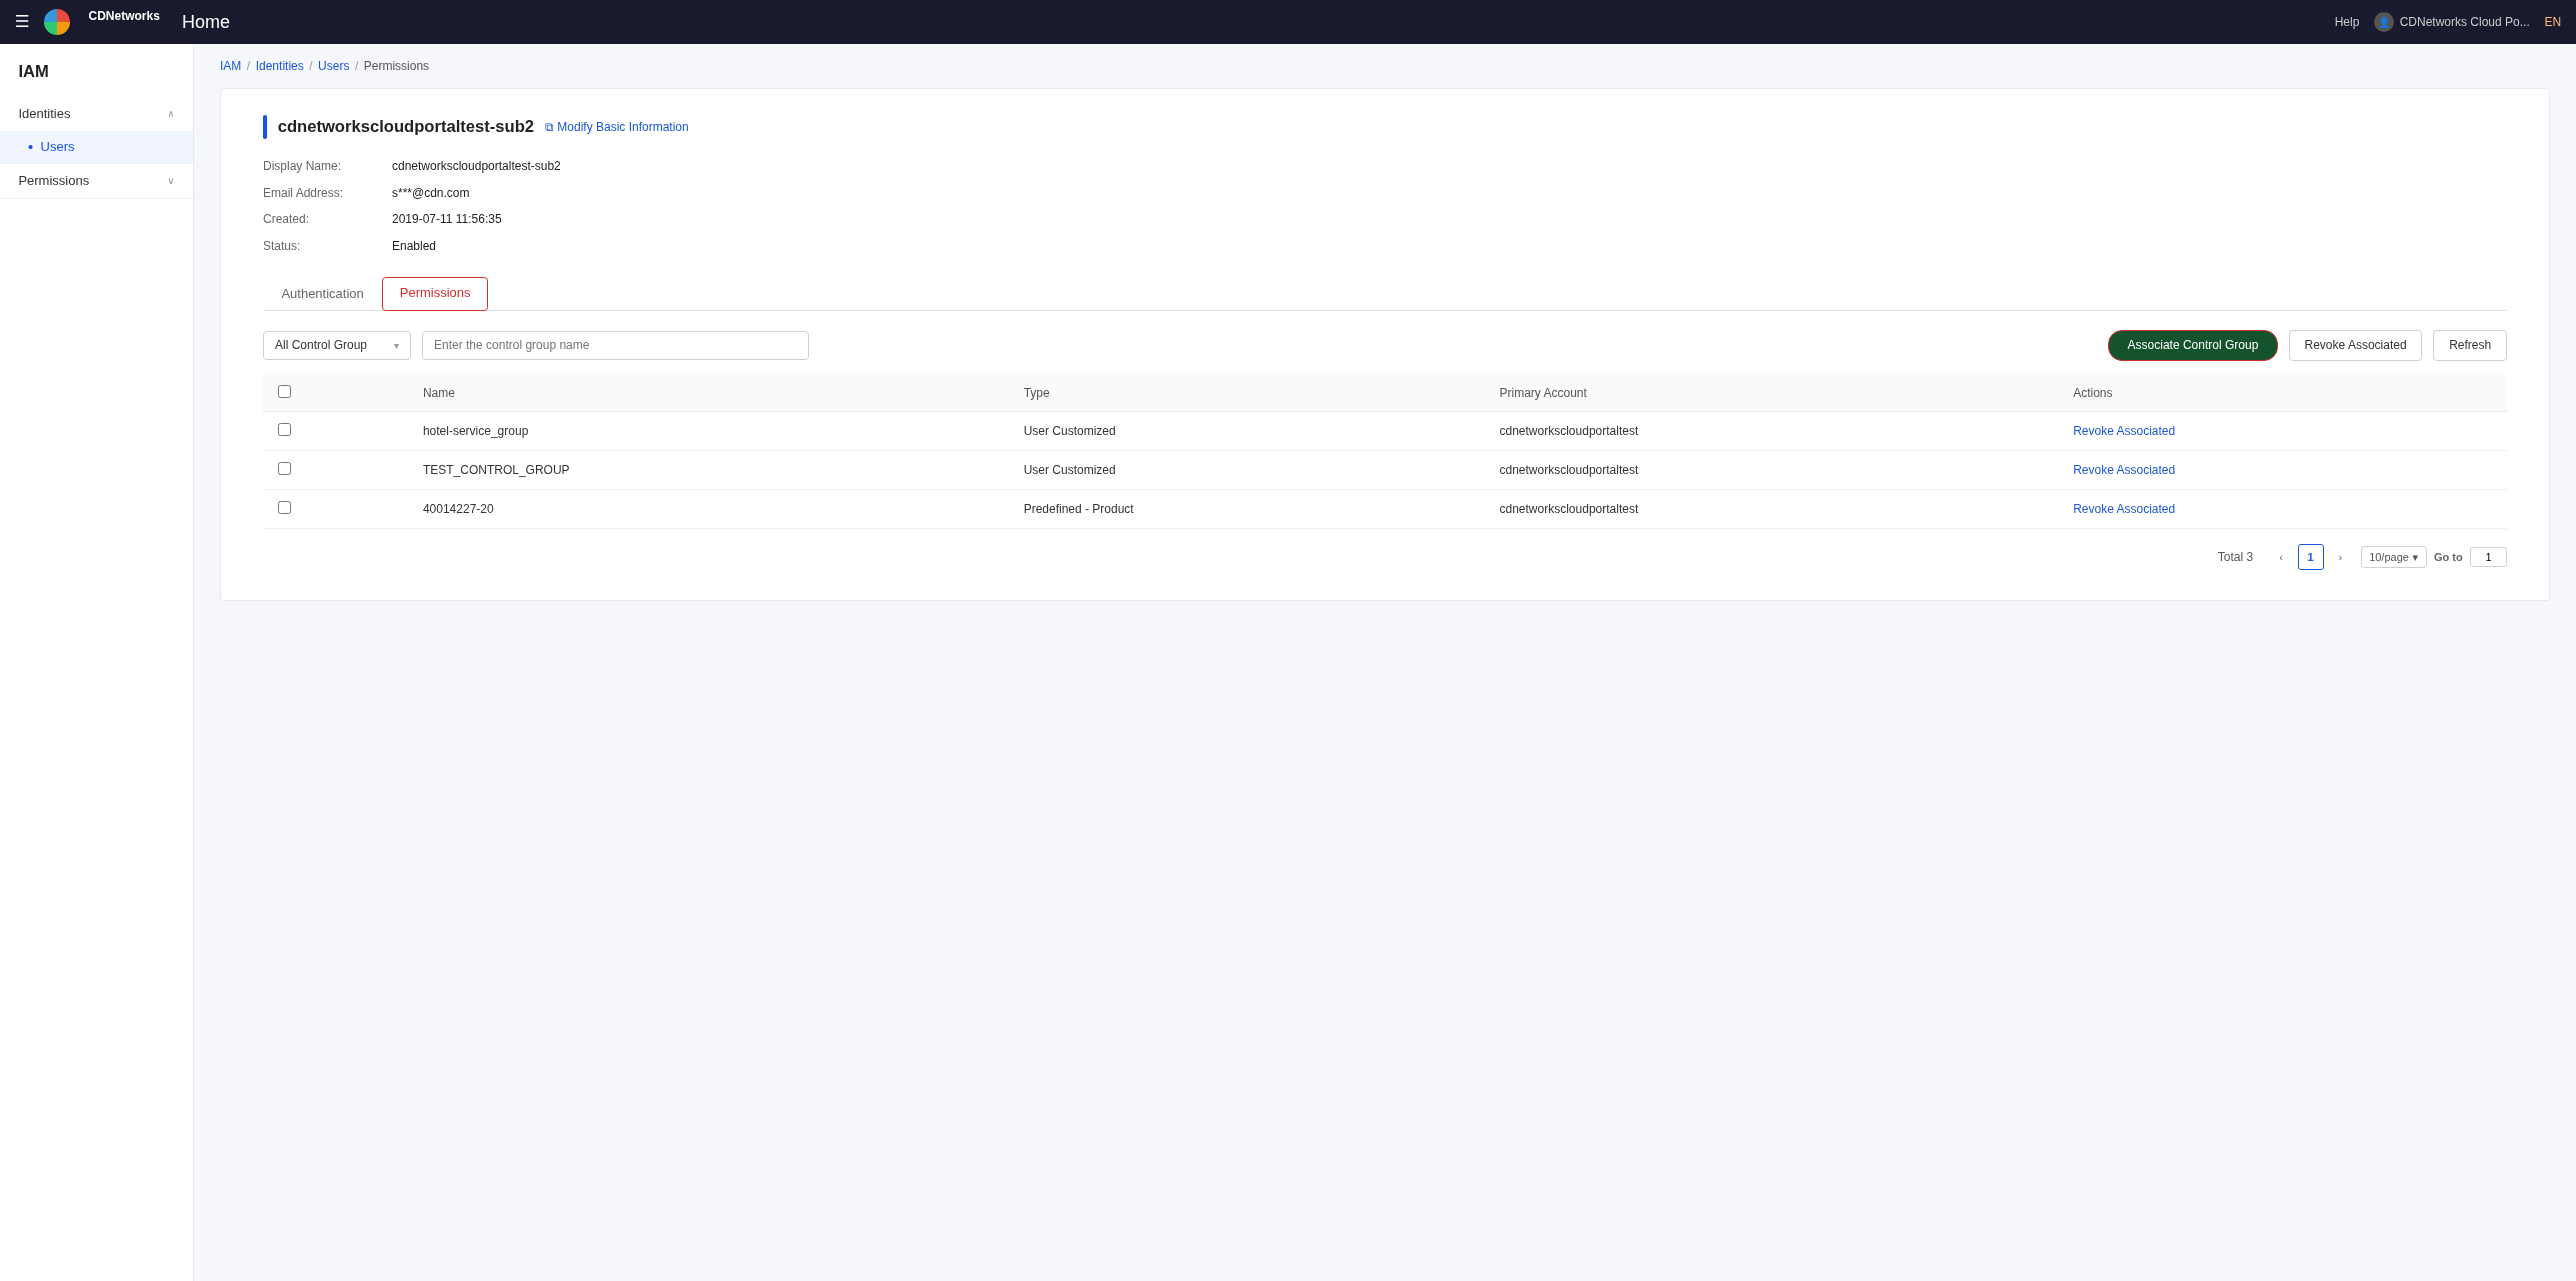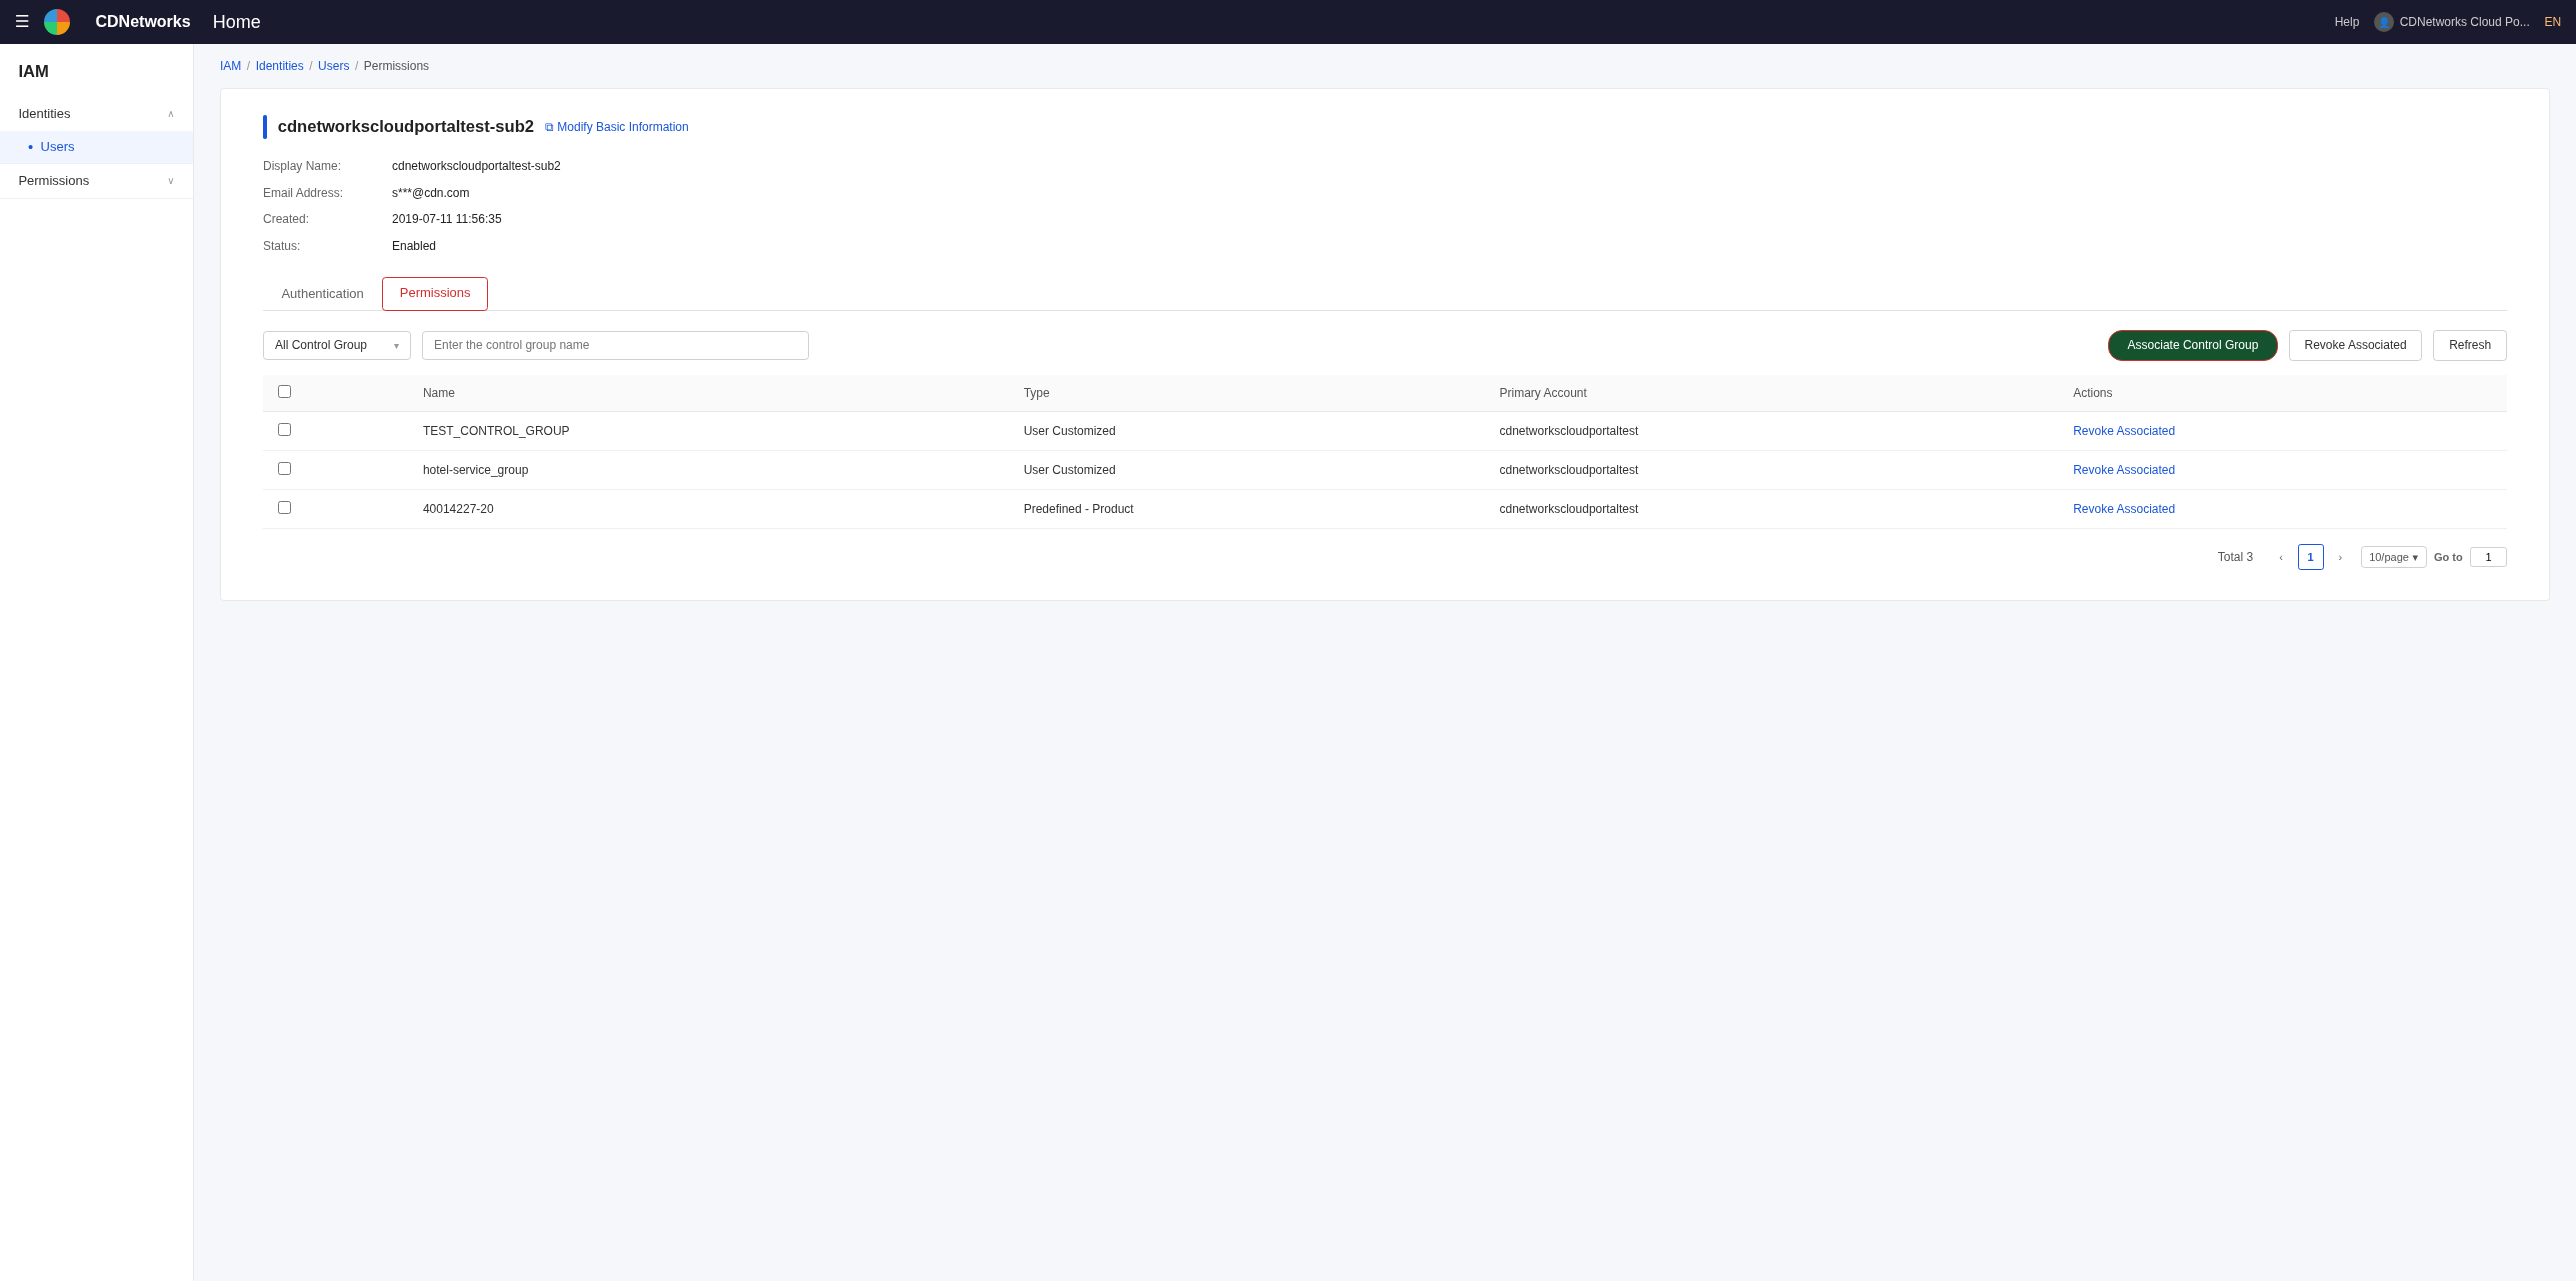--- a/index.html
+++ b/index.html
@@ -11,24 +11,23 @@
       color: #fff;
       height: 44px;
       display: flex;
       align-items: center;
       padding: 0 14.8px;
       gap: 14.8px;
       flex-shrink: 0;
     }
     .top-nav-logo {
       display: flex;
-      align-items: center;
-      gap: 25px;
+      gap: 18px;
       font-weight: 600;
-      font-size: 16px;
+      font-size: 12px;
     }
     .logo-circle {
       width: 26px;
       height: 26px;
       border-radius: 50%;
       background: conic-gradient(#e74c3c 0deg 90deg, #f39c12 90deg 180deg, #2ecc71 180deg 270deg, #3498db 270deg 360deg);
     }
     .top-nav-menu-icon {
       cursor: pointer;
       font-size: 16.6px;
@@ -487,28 +486,28 @@
             <th><input type="checkbox" class="checkbox" style=""></th>
             <th>Name</th>
             <th>Type</th>
             <th>Primary Account</th>
             <th>Actions</th>
           </tr>
         </thead>
         <tbody id="table-body">
         <tr>
     <td><input type="checkbox" class="checkbox" style=""></td>
-    <td>TEST_CONTROL_GROUP</td>
+    <td>hotel-service_group</td>
     <td>User Customized</td>
     <td>cdnetworkscloudportaltest</td>
     <td><a class="action-link">Revoke Associated</a></td>
   </tr>
             <tr>
     <td><input type="checkbox" class="checkbox" style=""></td>
-    <td>hotel-service_group</td>
+    <td>TEST_CONTROL_GROUP</td>
     <td>User Customized</td>
     <td>cdnetworkscloudportaltest</td>
     <td><a class="action-link">Revoke Associated</a></td>
   </tr>
             <tr>
     <td><input type="checkbox" class="checkbox" style=""></td>
     <td>40014227-20</td>
     <td>Predefined - Product</td>
     <td>cdnetworkscloudportaltest</td>
     <td><a class="action-link">Revoke Associated</a></td>

